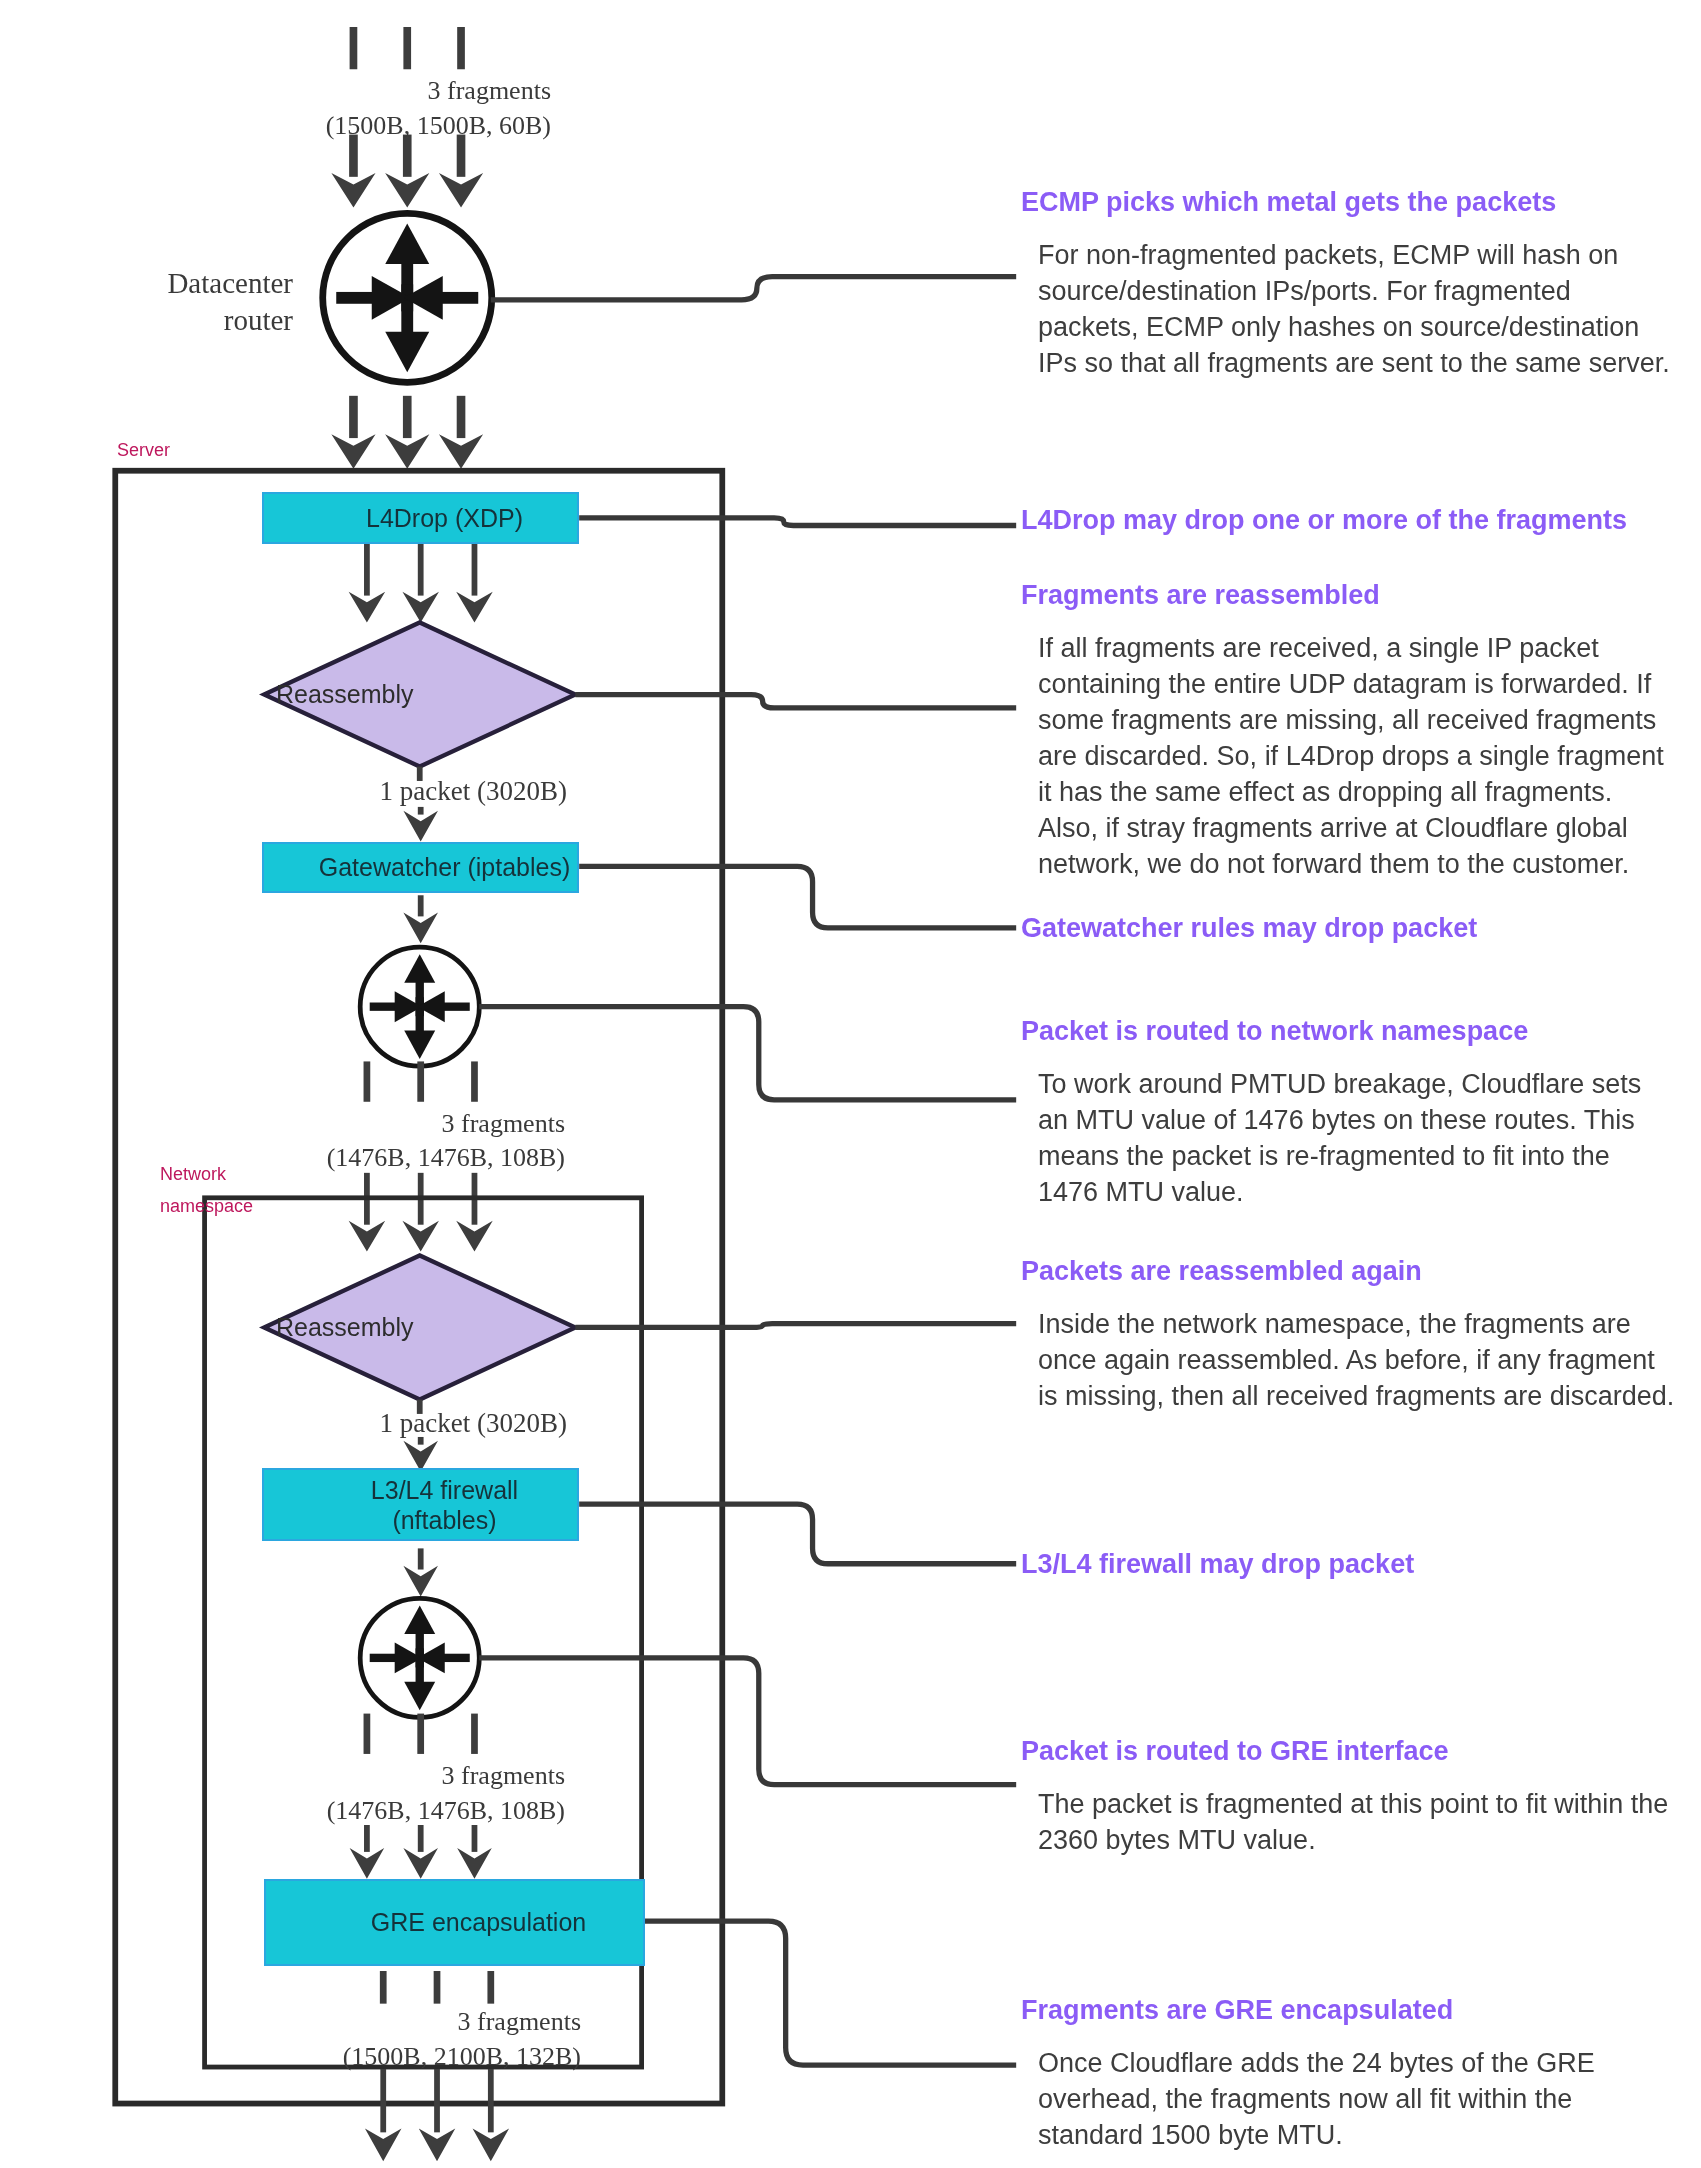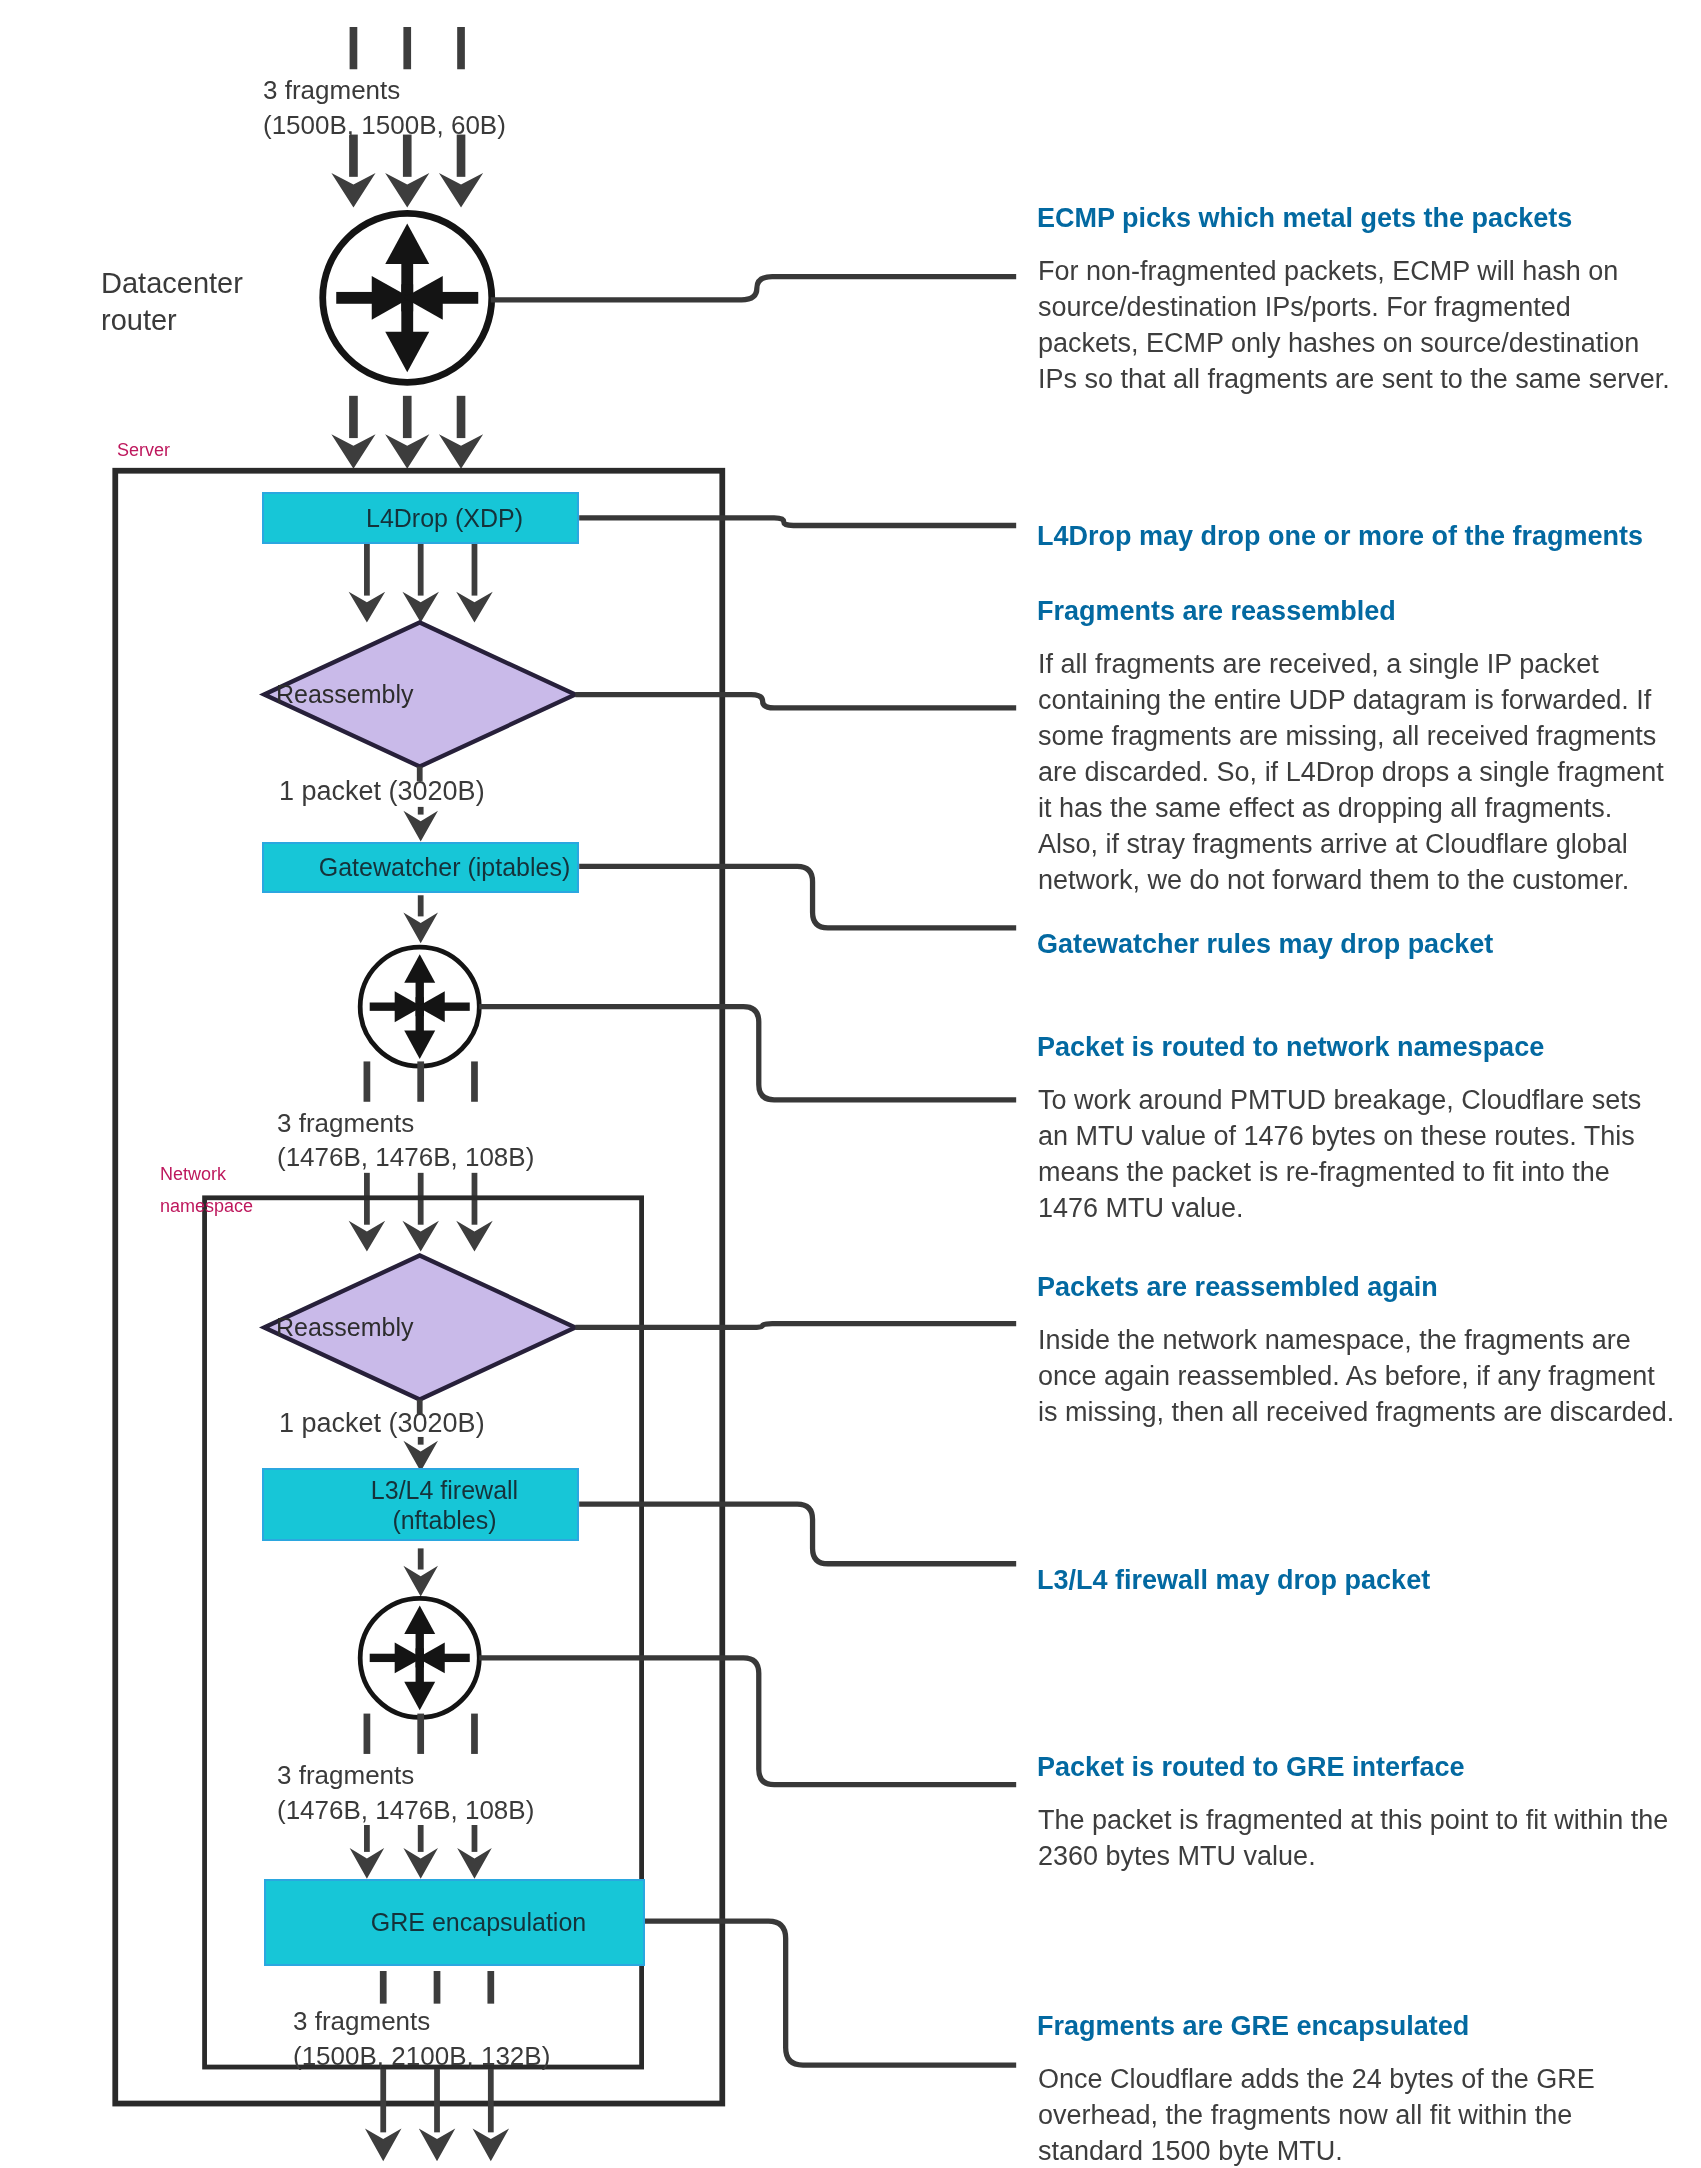--- a/index.html
+++ b/index.html
@@ -1,26 +1,26 @@
 <!DOCTYPE html>
 <html><head>
 <meta charset="utf-8">
 <style>
   html,body{margin:0;padding:0;background:#ffffff;}
   #canvas{position:relative;width:1701px;height:2168px;background:#ffffff;overflow:hidden;
           font-family:"Liberation Sans",sans-serif;color:#3a3a3a;}
   #diagram-svg{position:absolute;left:0;top:0;}
-  .lbl{position:absolute;text-align:left;color:#3a3a3a;}
+  .lbl{position:absolute;text-align:right;color:#3a3a3a;font-family:Liberation Serif, serif;}
   .small{font-size:26px;line-height:35px;}
   .box{position:absolute;background:#17c6d7;border:2.9px solid #2ba7e0;box-sizing:border-box;
        display:flex;flex-direction:column;align-items:center;justify-content:center;
        font-size:25px;color:#15323a;padding-left:48px;}
   .diamond-lbl{position:absolute;width:288px;text-align:left;font-size:25px;color:#2d2d2d;}
   .ann{position:absolute;left:1021px;width:672px;}
-  .ann h3{margin:16px;font-size:27px;line-height:36px;font-weight:bold;color:#0369a1;}
+  .ann h3{margin:0;font-size:27px;line-height:36px;font-weight:bold;color:#8b5cf6;}
   .ann p{margin:17px;font-size:27px;line-height:36px;color:#3d3d3d;}
   .side-lbl{position:absolute;font-size:18px;line-height:32px;color:#be185d;}
 </style>
 </head>
 <body>
 
 <div id="canvas">
 
   <svg id="diagram-svg" width="1701" height="2168" viewBox="0 0 1771 2257">
     <defs>

